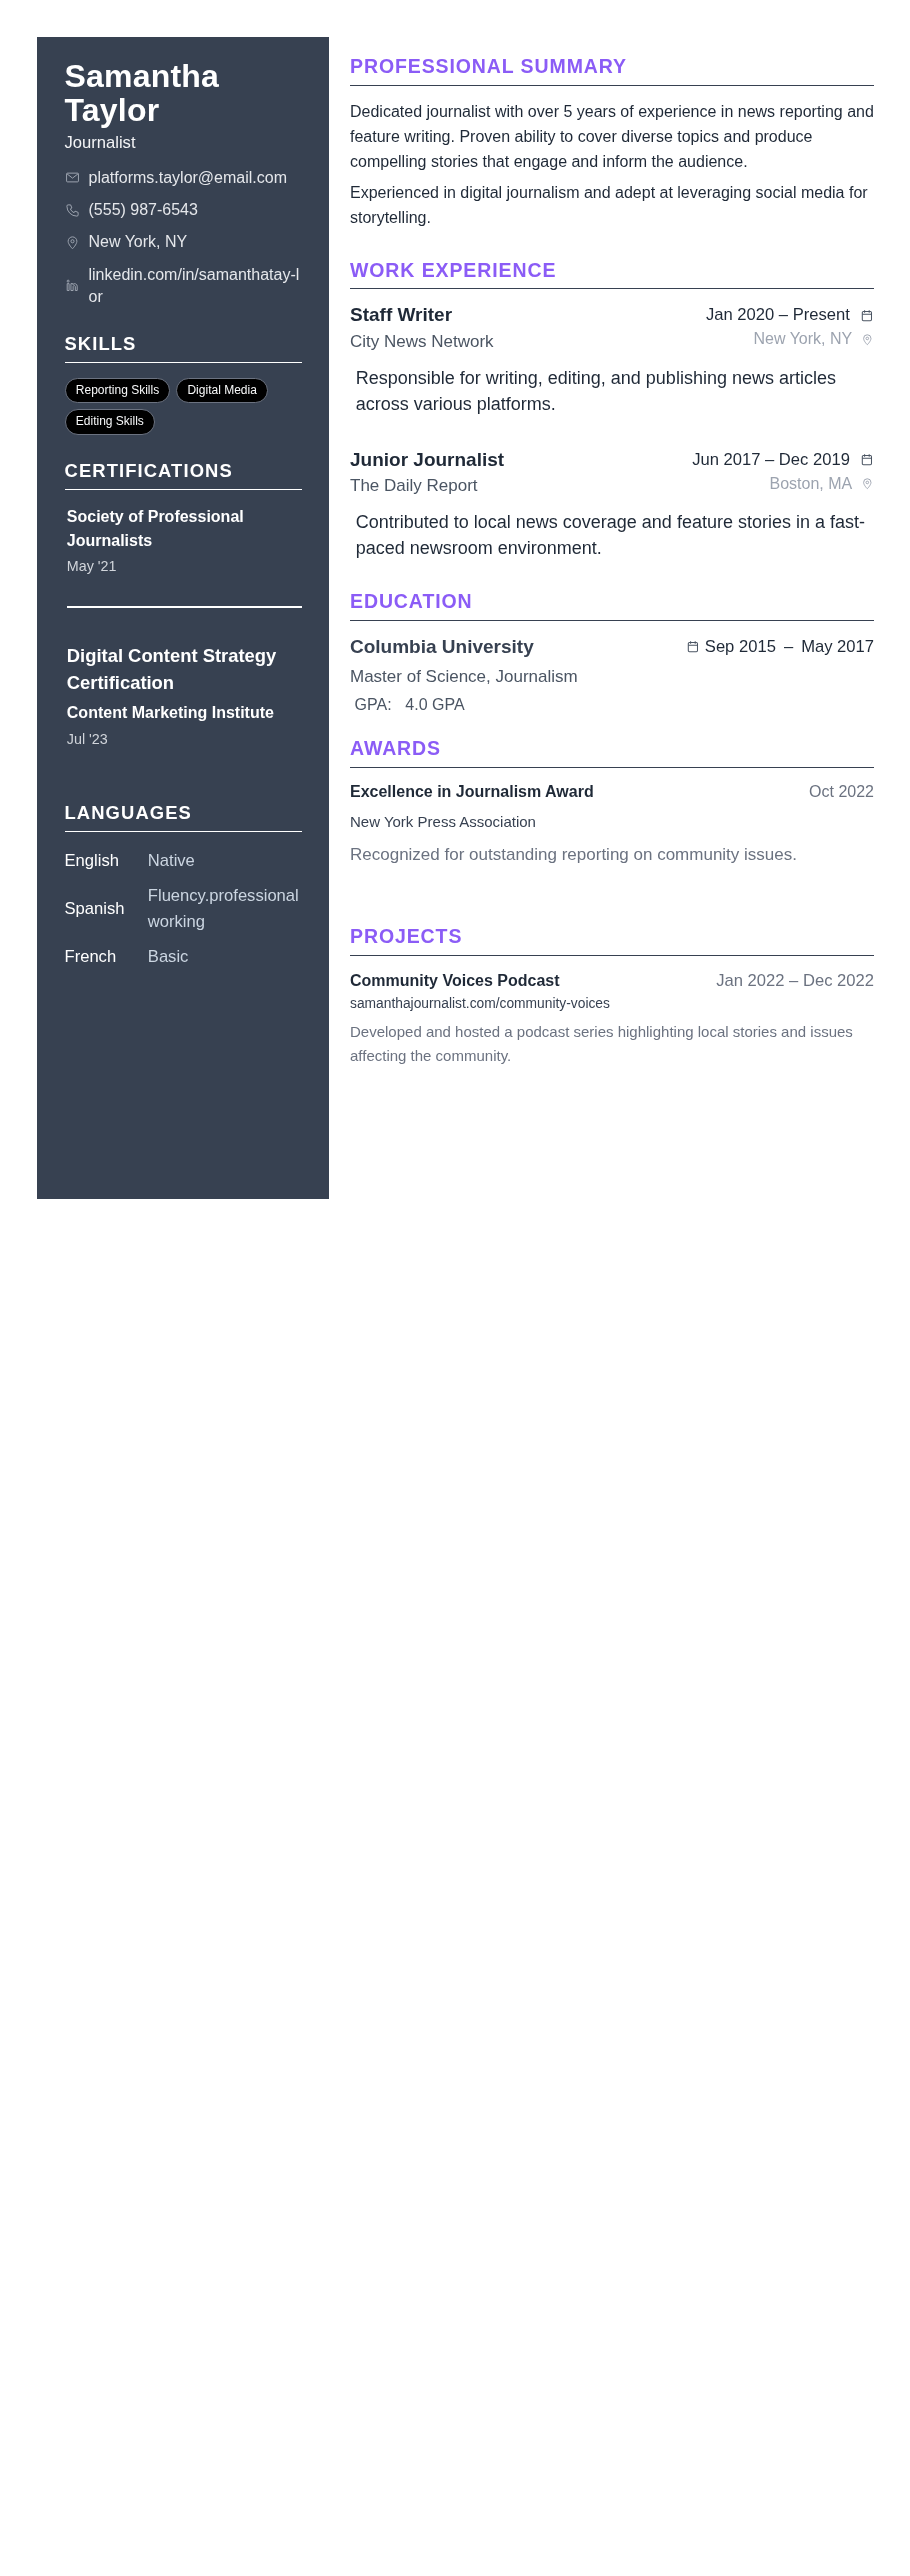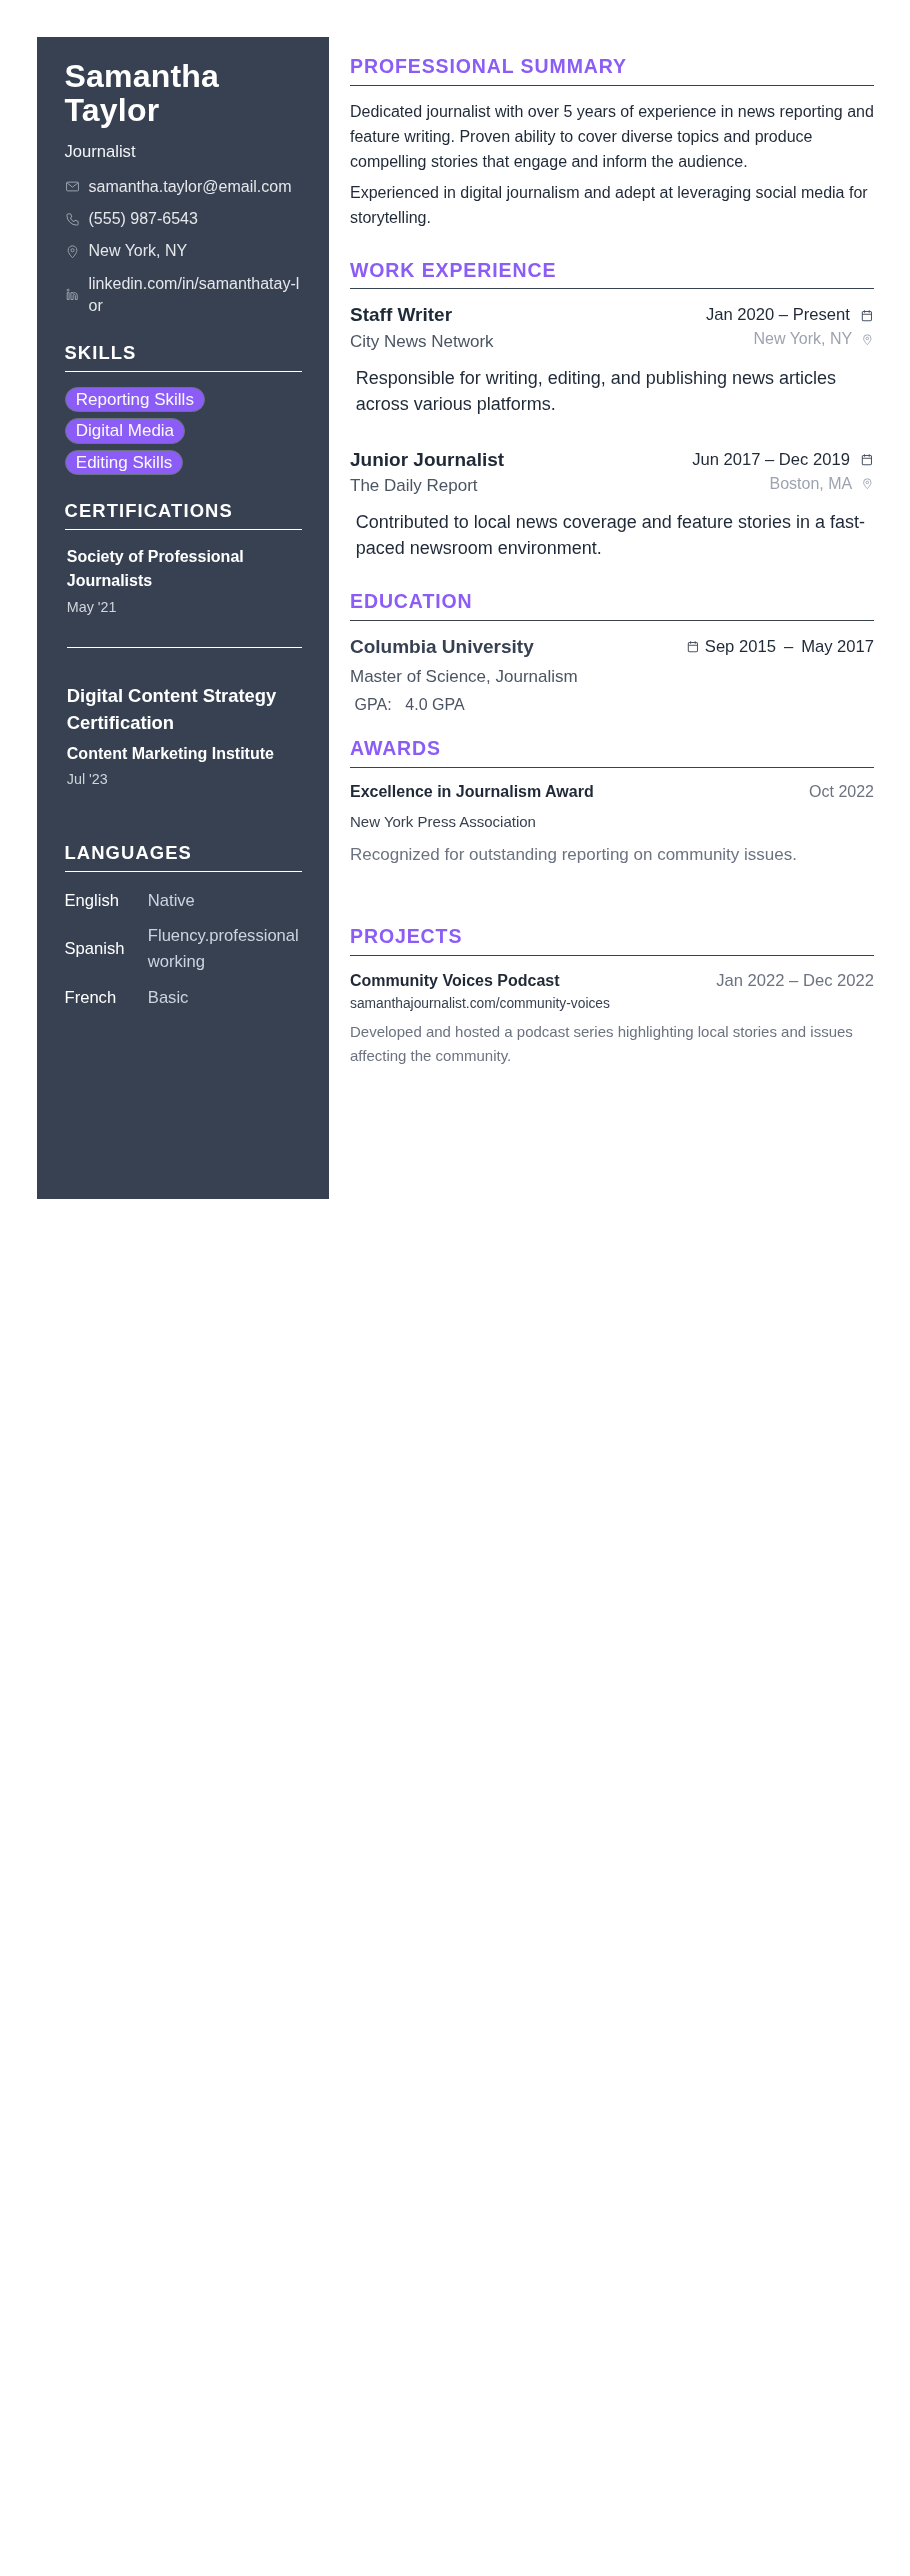--- a/index.html
+++ b/index.html
@@ -1,28 +1,28 @@
 <!DOCTYPE html>
 <html style="font-size:9.2px"><head>
 <meta charset="utf-8">
 <style>
   html, body { margin: 0; padding: 0; background: #ffffff; }
   body { width: 911px; height: 2576px; position: relative; font-family: "Liberation Sans", "DejaVu Sans", sans-serif; color: #1f2937; }
   .page { position: absolute; left: 37px; top: 37px; width: 837px; }
   .sidebar { position: absolute; left: 0; top: 0; width: 292px; height: 1162px; background: #374151; color: #ffffff; box-sizing: border-box; padding: 22px 27.5px 0 27.5px; }
   .name { font-size: 32px; font-weight: 700; line-height: 34px; margin: 0; letter-spacing: 0.2px; }
-  .role { font-size: 16.6px; margin-top: 15px; color: #f3f4f6; }
+  .role { font-size: 16.6px; margin-top: 6px; color: #f3f4f6; }
   .contact { margin-top: 13.8px; }
   .contact-row { display: flex; align-items: flex-start; font-size: 16px; color: #e5e7eb; margin-bottom: 10.3px; line-height: 22px; }
   .contact-row .ico { width: 16px; height: 22px; margin-right: 8px; flex: none; display: flex; align-items: center; justify-content: center; }
   .contact-row .ico svg { width: 15px; height: 15px; stroke: #9ca3af; fill: none; stroke-width: 1.6; }
   .contact-row.linkedin { align-items: center; }
   .sb-heading { font-size: 18.4px; font-weight: 700; letter-spacing: 1.1px; margin-top: 25px; padding-bottom: 6.9px; border-bottom: 1.1px solid #ffffff; width: 237px; }
   .skills { display: flex; flex-wrap: wrap; gap: 5.7px 5.7px; margin-top: 15px; width: 237px; }
-  .chip { font-size: 17px; color: #f9fafb; background: #8b5cf6; border: 1.1px solid #6b7280; border-radius: 13.8px; padding: 3.4px 10.3px; line-height: 17px; text-align: center; }
+  .chip { font-size: 12px; color: #f9fafb; background: #000000; border: 1.1px solid #6b7280; border-radius: 13.8px; padding: 3.4px 10.3px; line-height: 17px; text-align: center; }
   .cert { margin-top: 15px; padding-left: 2.3px; width: 237px; }
   .cert-title { font-size: 18.4px; font-weight: 700; line-height: 27.5px; }
   .cert-org { font-size: 16px; font-weight: 700; line-height: 24px; margin-top: 4.6px; }
   .cert-date { font-size: 14.3px; color: #d1d5db; margin-top: 5.7px; }
   .cert-divider { margin: 32px 0 0 2.3px; width: 235px; height: 1.1px; background: #ffffff; }
   .cert2 { margin-top: 34px; }
   .langs { margin-top: 16px; }
   .lang-row { display: flex; align-items: center; margin-bottom: 9.2px; }
   .lang-name { width: 90px; font-size: 16.6px; color: #ffffff; }
   .lang-level { font-size: 16.6px; color: #cbd5e1; line-height: 26px; width: 166px; }
@@ -75,21 +75,21 @@
     <div class="role">Journalist</div>
 
     <div class="contact">
       <div class="contact-row">
         <span class="ico">
             <svg viewBox="0 0 24 24">
               <rect x="2.5" y="5" width="19" height="14" rx="1.5"></rect>
               <path d="M3 6l9 7 9-7"></path>
             </svg>
           </span>
-        <span>samantha.taylor@email.com</span>
+        <span>platforms.taylor@email.com</span>
       </div>
       <div class="contact-row">
         <span class="ico">
             <svg viewBox="0 0 24 24">
               <path d="M5 3h4l2 5-2.5 1.5a11 11 0 0 0 6 6L16 13l5 2v4a2 2 0 0 1-2 2A16 16 0 0 1 3 5a2 2 0 0 1 2-2z"></path>
             </svg>
           </span>
         <span>(555) 987-6543</span>
       </div>
       <div class="contact-row">

